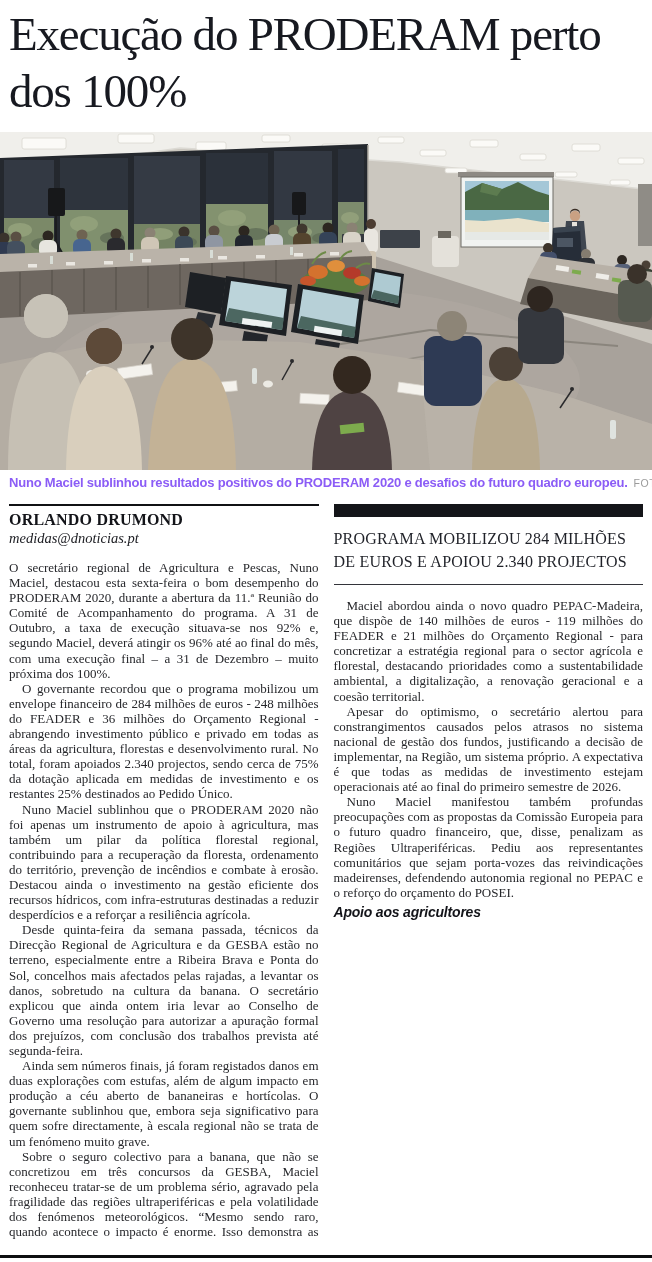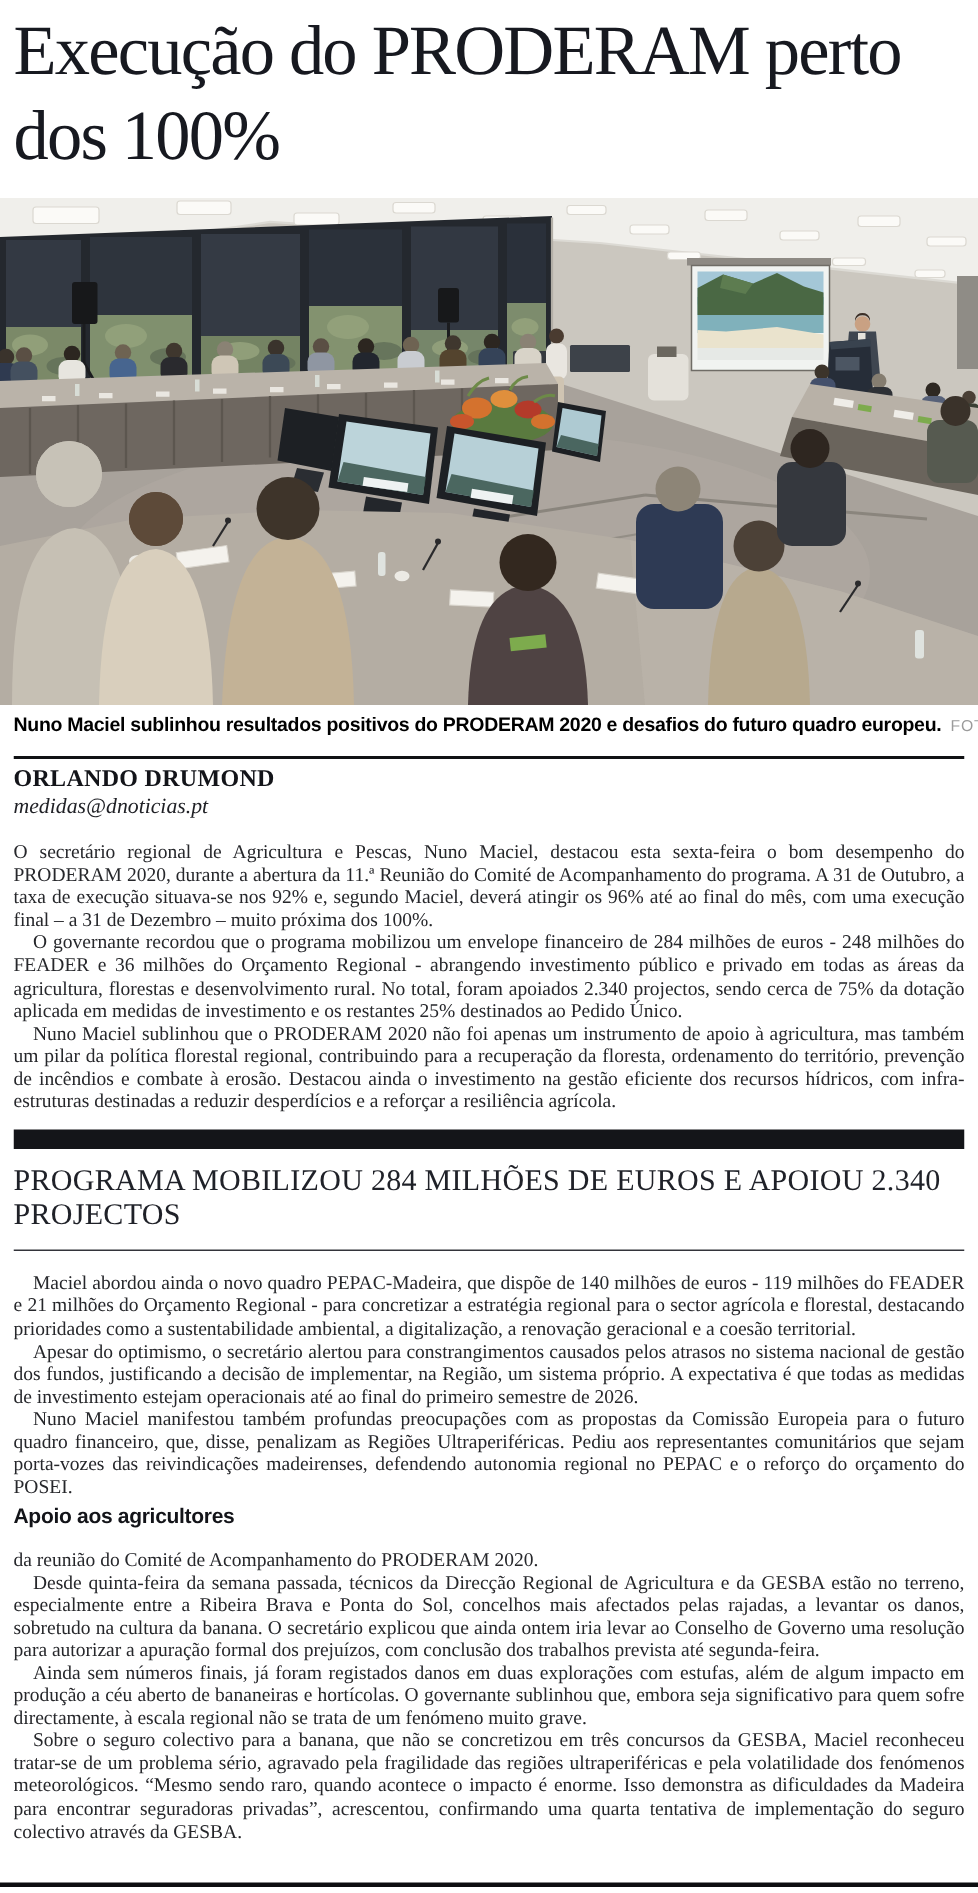--- a/index.html
+++ b/index.html
@@ -10,47 +10,47 @@
   .inner{padding:6px 9px 0 9px;}
   .headline{
     margin:0;font-family:"Liberation Serif",serif;font-weight:normal;
     font-size:47px;line-height:57px;letter-spacing:-1.2px;color:#171920;
   }
   figure.photo{margin:12px -9px 0 -9px;width:652px;height:338px;overflow:hidden;}
   figure.photo svg{display:block;}
   .caption-row{display:flex;align-items:baseline;gap:6px;margin-top:5px;}
   .caption{
     font-family:"Liberation Sans",sans-serif;font-weight:bold;font-size:13px;
-    letter-spacing:-0.2px;color:#000000;white-space:nowrap;
+    letter-spacing:-0.2px;color:#8b5cf6;white-space:nowrap;
   }
   .credit{
     font-family:"Liberation Sans",sans-serif;font-size:10.5px;color:#9b9b9b;
     letter-spacing:0.6px;white-space:nowrap;
   }
   .columns{
-    margin-top:14px;display:grid;grid-template-columns:1fr;
+    margin-top:14px;display:grid;grid-template-columns:1fr 1fr;
     column-gap:15px;height:736px;overflow:hidden;
   }
   .byline{border-top:2px solid #101114;padding-top:5px;margin-bottom:13px;}
   .author{font-size:16px;font-weight:bold;letter-spacing:0.2px;color:#131419;}
   .email{font-size:14.5px;font-style:italic;color:#202126;margin-top:1px;}
   .col p{
     margin:0;font-size:13px;line-height:15.1px;text-align:justify;
     text-indent:13px;color:#26272b;hyphens:auto;-webkit-hyphens:auto;
   }
   .col p.noindent{text-indent:0;}
   .deck-bar{height:13px;background:#141519;margin-bottom:10px;}
   .deck{
-    font-size:20px;line-height:23px;color:#1f2128;letter-spacing:0.2px;
+    font-size:16px;line-height:23px;color:#1f2128;letter-spacing:0.2px;
     text-transform:uppercase;
   }
   .deck-rule{border-bottom:1.5px solid #33343a;margin:11px 0 13px 0;}
   .subhead{
     font-family:"Liberation Sans",sans-serif;font-weight:bold;font-size:14px;
-    color:#131419;margin:4px 0 1px 0;letter-spacing:-0.2px;
+    color:#131419;margin:4px 0 1px 0;letter-spacing:-0.2px;font-style:italic;
   }
   .bottom-rule{position:absolute;left:0;right:0;bottom:4px;height:3px;background:#0d0e10;}
 </style>
 </head>
 <body>
 
 <div class="page">
   <div class="inner">
 
     <h1 class="headline">Execução do PRODERAM perto dos 100%</h1>
@@ -430,21 +430,20 @@
         <div class="deck-bar"></div>
         <div class="deck">Programa mobilizou 284 milhões de euros e apoiou 2.340 projectos</div>
         <div class="deck-rule"></div>
         <p>Maciel abordou ainda o novo quadro PEPAC-Madeira, que dispõe de 140 milhões de euros - 119 milhões do FEADER e 21 milhões do Orçamento Regional - para concretizar a estratégia regional para o sector agrícola e florestal, destacando prioridades como a sustentabilidade ambiental, a digitalização, a renovação geracional e a coesão territorial.</p>
         <p>Apesar do optimismo, o secretário alertou para constrangimentos causados pelos atrasos no sistema nacional de gestão dos fundos, justificando a decisão de implementar, na Região, um sistema próprio. A expectativa é que todas as medidas de investimento estejam operacionais até ao final do primeiro semestre de 2026.</p>
         <p>Nuno Maciel manifestou também profundas preocupações com as propostas da Comissão Europeia para o futuro quadro financeiro, que, disse, penalizam as Regiões Ultraperiféricas. Pediu aos representantes comunitários que sejam porta-vozes das reivindicações madeirenses, defendendo autonomia regional no PEPAC e o reforço do orçamento do POSEI.</p>
         <div class="subhead">Apoio aos agricultores</div>
       </div>
 
       <div class="col">
-        <p class="noindent">da reunião do Comité de Acompanhamento do PRODERAM 2020.</p>
         <p>Desde quinta-feira da semana passada, técnicos da Direcção Regional de Agricultura e da GESBA estão no terreno, especialmente entre a Ribeira Brava e Ponta do Sol, concelhos mais afectados pelas rajadas, a levantar os danos, sobretudo na cultura da banana. O secretário explicou que ainda ontem iria levar ao Conselho de Governo uma resolução para autorizar a apuração formal dos prejuízos, com conclusão dos trabalhos prevista até segunda-feira.</p>
         <p>Ainda sem números finais, já foram registados danos em duas explorações com estufas, além de algum impacto em produção a céu aberto de bananeiras e hortícolas. O governante sublinhou que, embora seja significativo para quem sofre directamente, à escala regional não se trata de um fenómeno muito grave.</p>
         <p>Sobre o seguro colectivo para a banana, que não se concretizou em três concursos da GESBA, Maciel reconheceu tratar-se de um problema sério, agravado pela fragilidade das regiões ultraperiféricas e pela volatilidade dos fenómenos meteorológicos. “Mesmo sendo raro, quando acontece o impacto é enorme. Isso demonstra as dificuldades da Madeira para encontrar seguradoras privadas”, acrescentou, confirmando uma quarta tentativa de implementação do seguro colectivo através da GESBA.</p>
       </div>
 
     </div>
   </div>
 
   <div class="bottom-rule"></div>
 </div>

